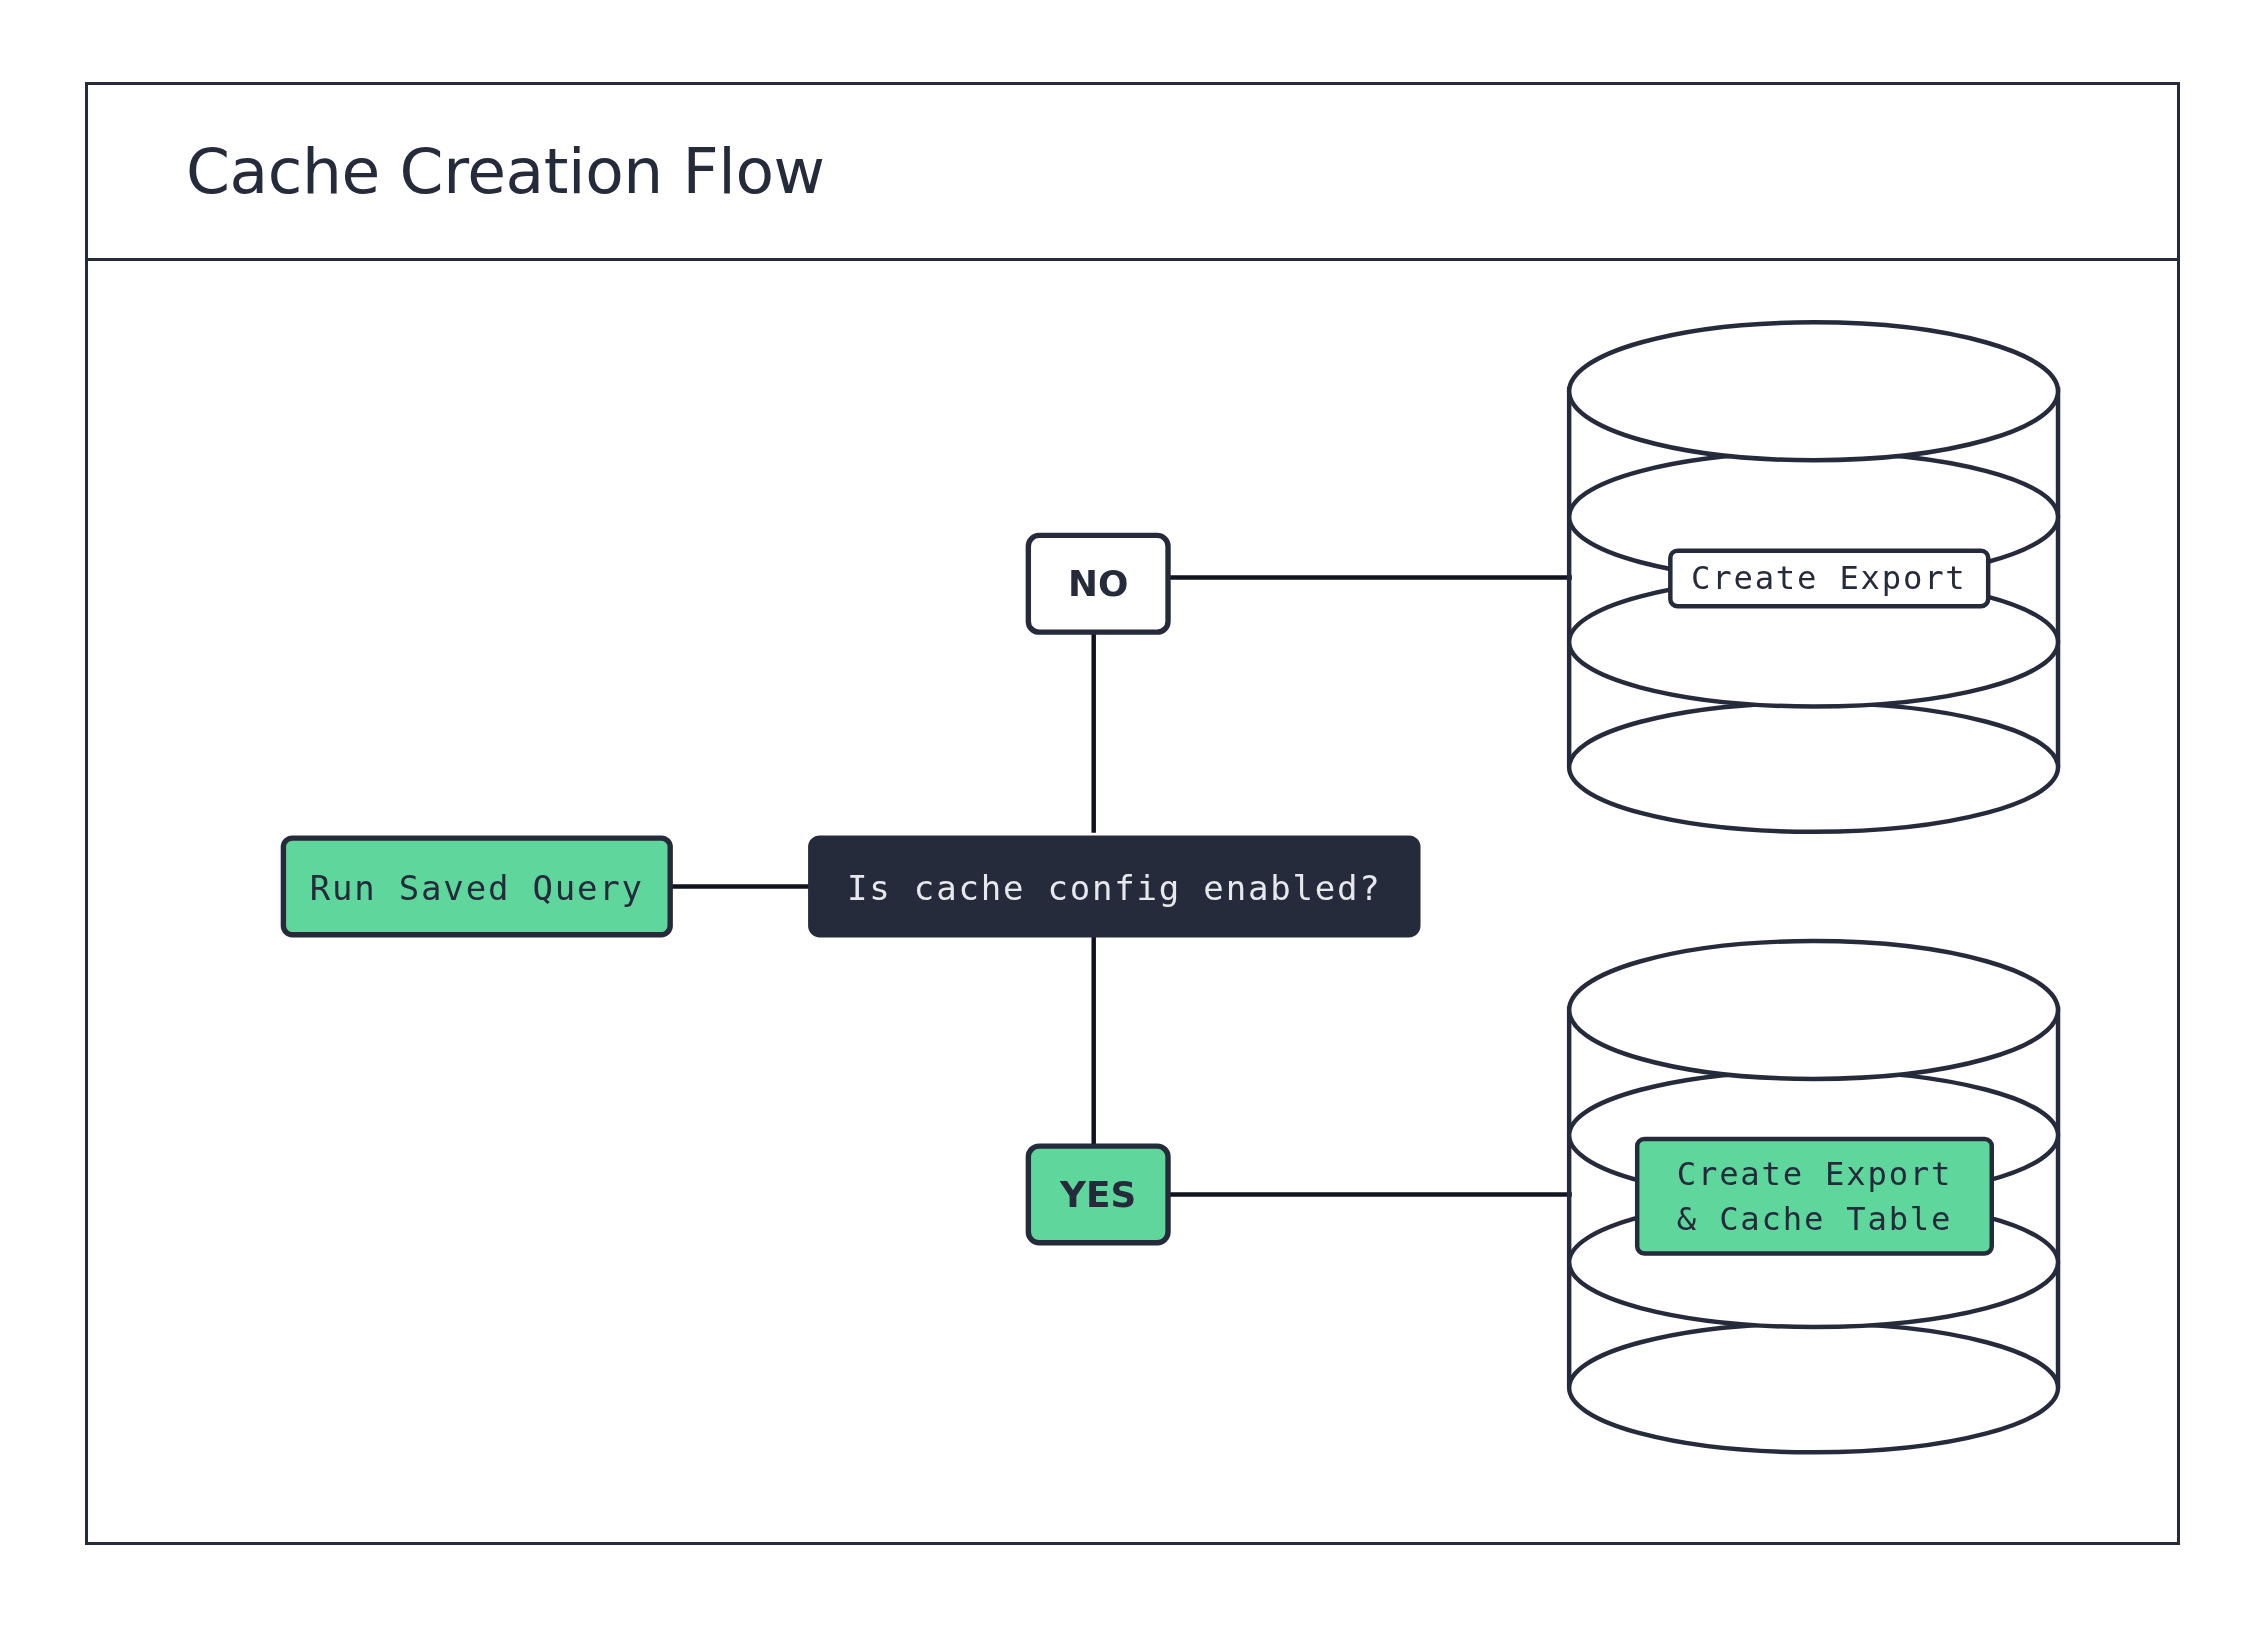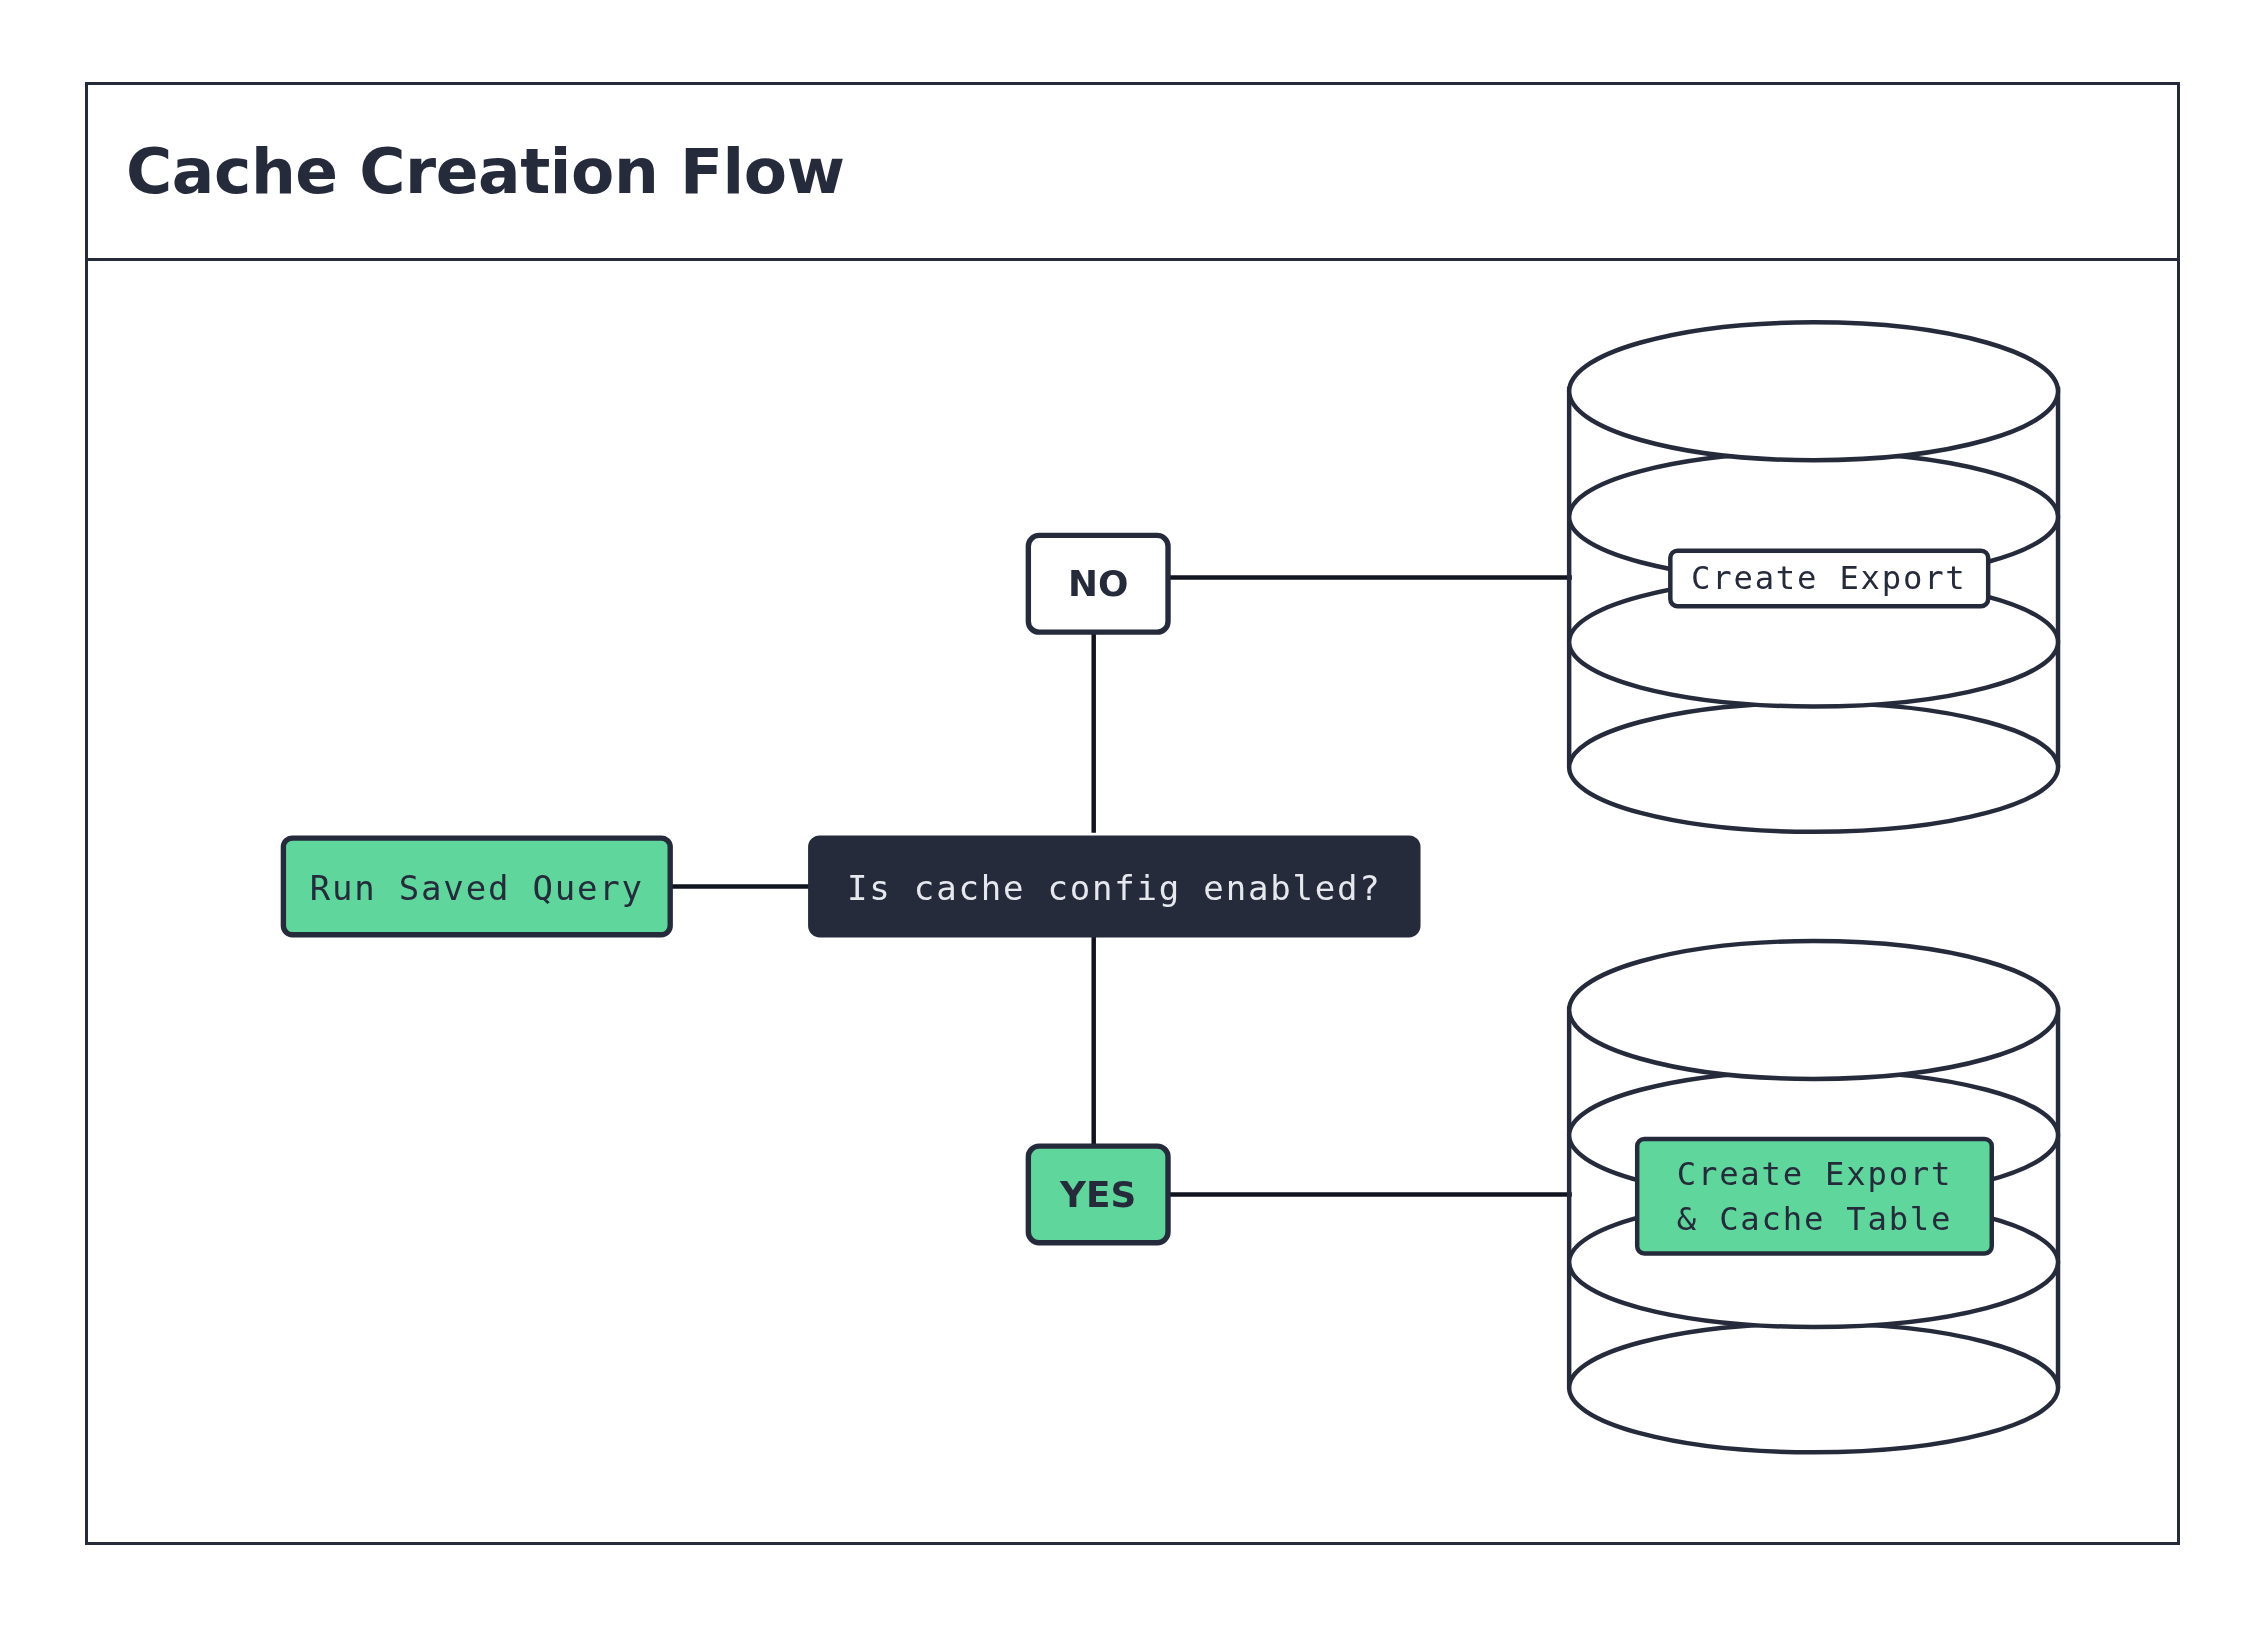--- a/index.html
+++ b/index.html
@@ -34,24 +34,24 @@
     left: 0;
     top: 0;
     right: 0;
     height: 176px;
     border-bottom: 3.6px solid #262b3c;
     box-sizing: border-box;
     display: flex;
     align-items: center;
   }
   .diagram-title {
-    margin-left: 38px;
+    margin-left: 98px;
     font-family: "DejaVu Sans", sans-serif;
     font-size: 63px;
-    font-weight: bold;
+    font-weight: normal;
     color: #262b3c;
     letter-spacing: -0.4px;
     white-space: nowrap;
   }
   .canvas-svg {
     position: absolute;
     left: 0;
     top: 0;
     width: 2268px;
     height: 1626px;

